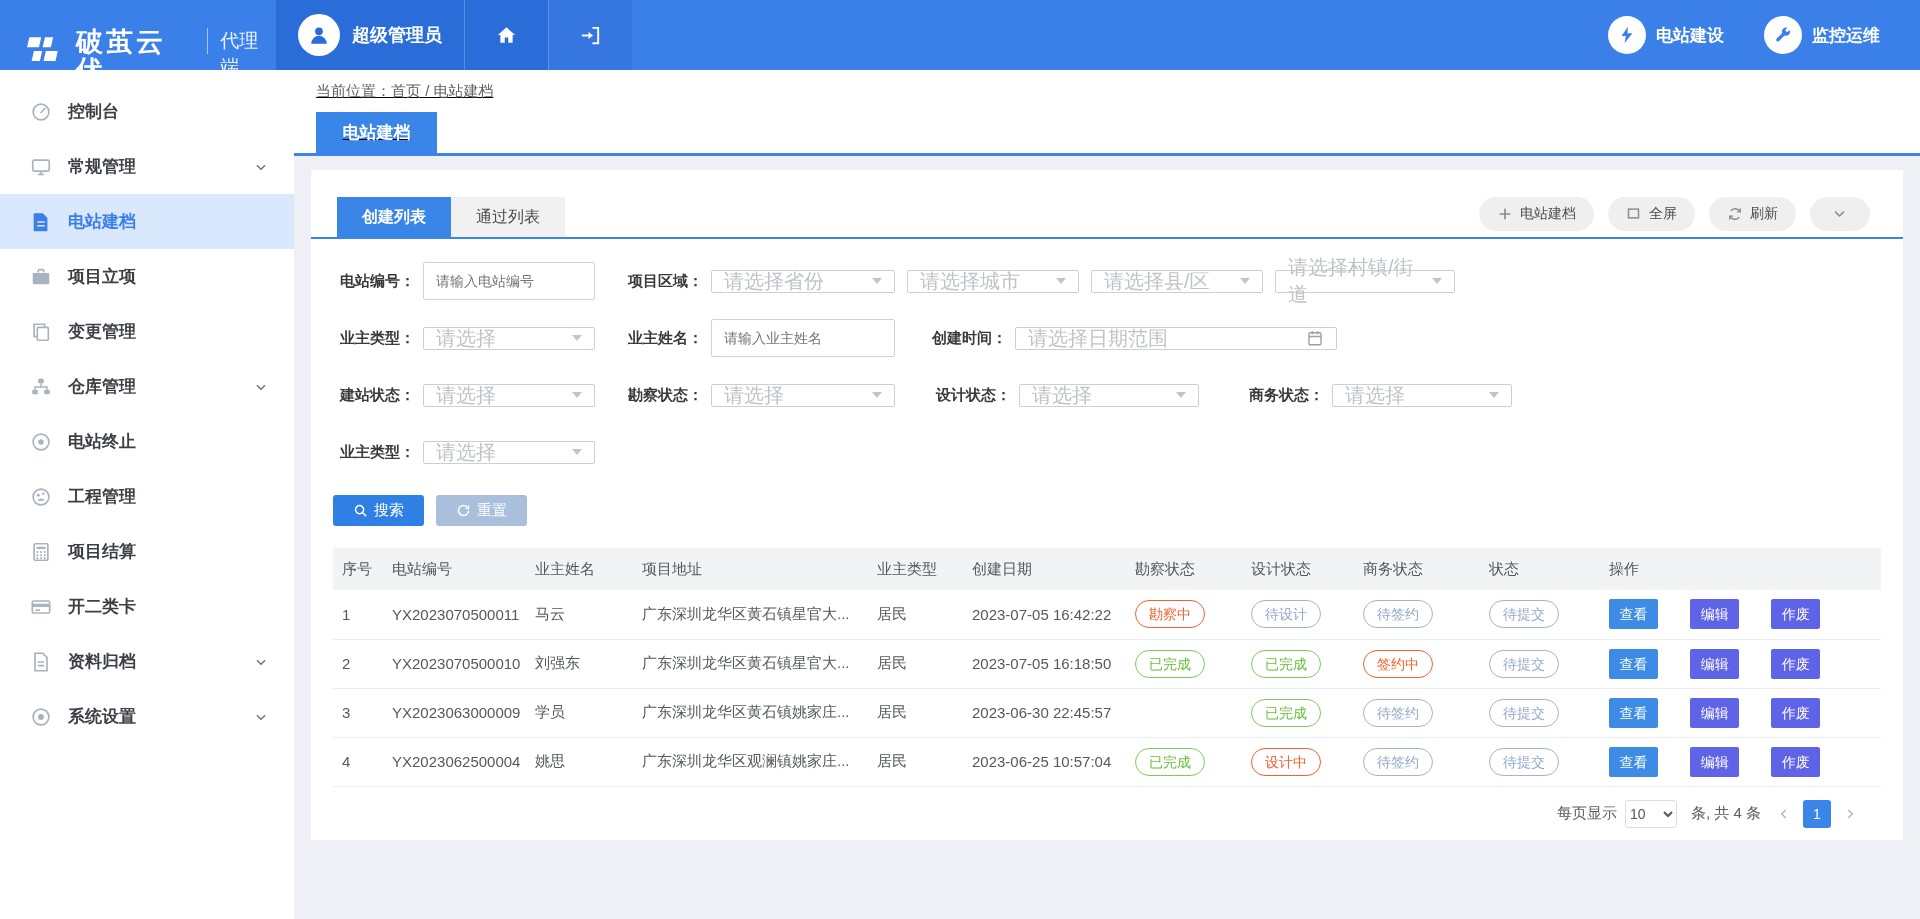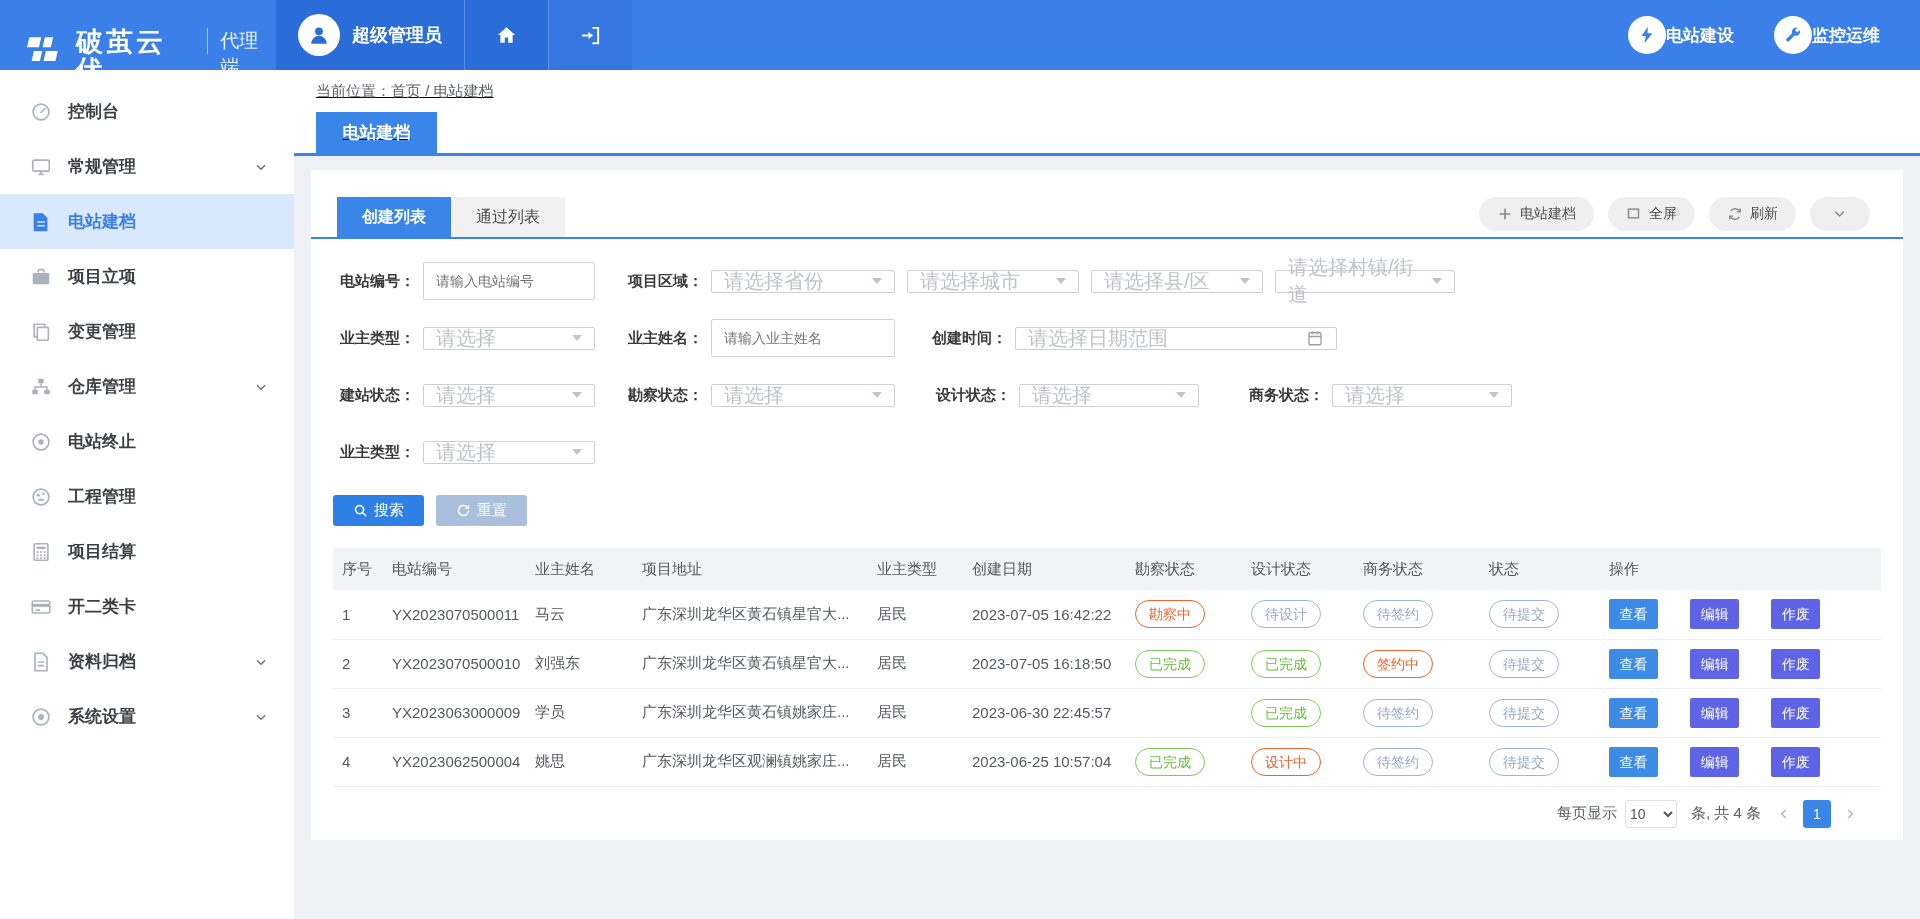--- a/index.html
+++ b/index.html
@@ -16,21 +16,21 @@
   .brand-portal { font-size:19px; color:#eaf2ff; }
   .seg { display:flex; align-items:center; justify-content:center; }
   .user-seg { background:#2b6dd8; padding:0 22px; }
   .avatar { width:42px; height:42px; border-radius:50%; background:#fff; display:flex; align-items:center; justify-content:center; }
   .user-name { font-size:18px; margin-left:12px; font-weight:700; }
   .home-seg { width:84px; background:#2b6dd8; border-left:1px solid rgba(255,255,255,.22); }
   .logout-seg { width:84px; background:#3576e0; border-left:1px solid rgba(255,255,255,.22); }
   .tb-spacer { flex:1; }
   .tb-nav { display:flex; align-items:center; margin-right:40px; cursor:pointer; }
   .tb-circle { width:38px; height:38px; border-radius:50%; background:#fff; display:flex; align-items:center; justify-content:center; }
-  .tb-nav-label { font-size:17px; font-weight:700; }
+  .tb-nav-label { font-size:17px; margin-left:10px; font-weight:700; }
 
   
   .layout { display:flex; height:849px; }
   .sidebar { width:294px; background:#fff; flex:none; padding-top:14px; }
   .mi-item { height:55px; display:flex; align-items:center; padding-left:30px; position:relative; cursor:pointer; color:#3c3f45; }
   .mi-item .mi { color:#a9b2c0; width:22px; height:22px; margin-right:16px; flex:none; }
   .mi-label { font-size:17px; font-weight:700; }
   .mi-item.active { background:#d9e8fc; color:#3a80e8; }
   .mi-item.active .mi { color:#3a80e8; }
   .mi-chevron { position:absolute; right:26px; color:#6b717a; width:14px; height:14px; }

